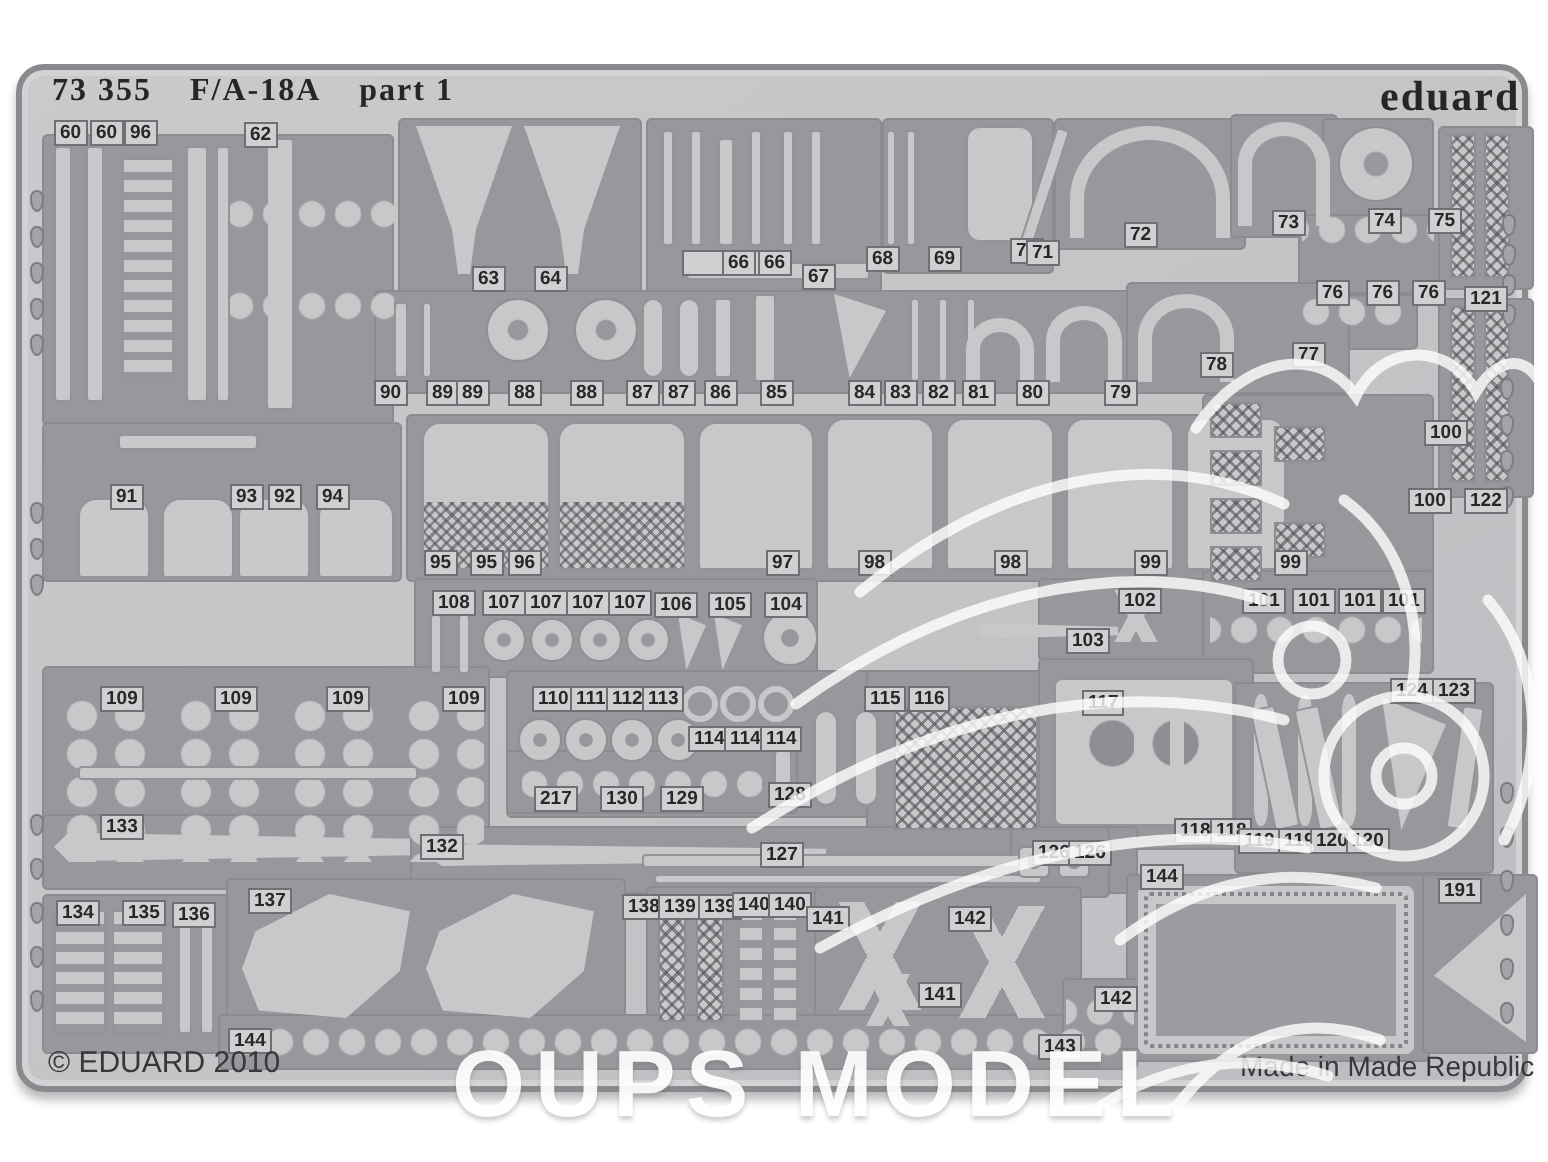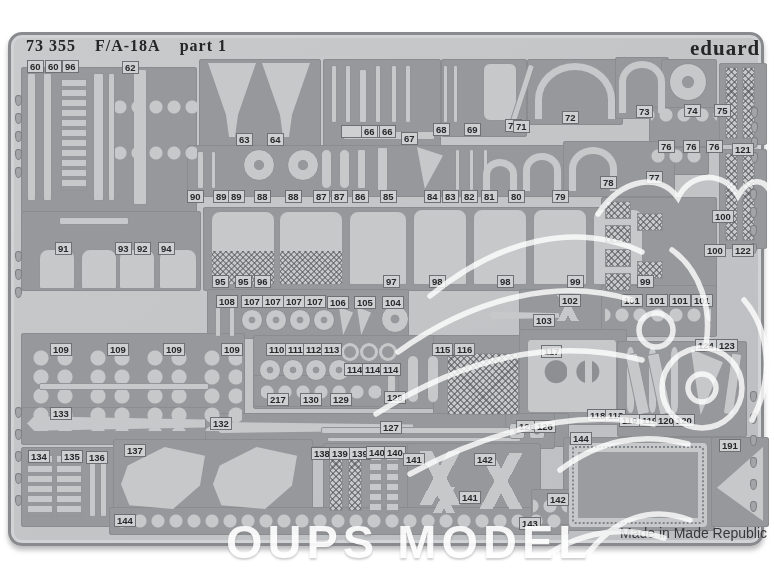--- a/index.html
+++ b/index.html
@@ -391,20 +391,21 @@
       <span class="plabel" style="left: 536px; top: 458px;">142</span>
     </div>
 
   <div id="title">
     <span>73 355</span><span class="gap"></span>
     <span>F/A-18A</span><span class="gap"></span>
     <span>part 1</span>
   </div>
 
   <div id="brand">eduard</div>
+  <div id="copyright">© EDUARD 2010</div>
   <div id="madein">Made in Made Republic</div>
 
   <svg id="rooster" width="774" height="581" viewBox="0 0 774 581" fill="none" stroke="#ffffff" stroke-width="5.5" stroke-linecap="round" opacity="0.8">
     <path d="M598,214 C622,178 660,172 678,198 C690,172 724,170 738,196 C750,176 766,178 772,196"></path>
     <path d="M430,296 C500,238 578,222 642,252"></path>
     <path d="M398,352 C476,296 560,278 632,300"></path>
     <path d="M376,414 C466,356 556,338 642,360"></path>
     <path d="M410,474 C494,428 576,410 654,424"></path>
     <path d="M672,250 C700,270 712,308 706,344"></path>
     <circle cx="702" cy="388" r="40"></circle>

